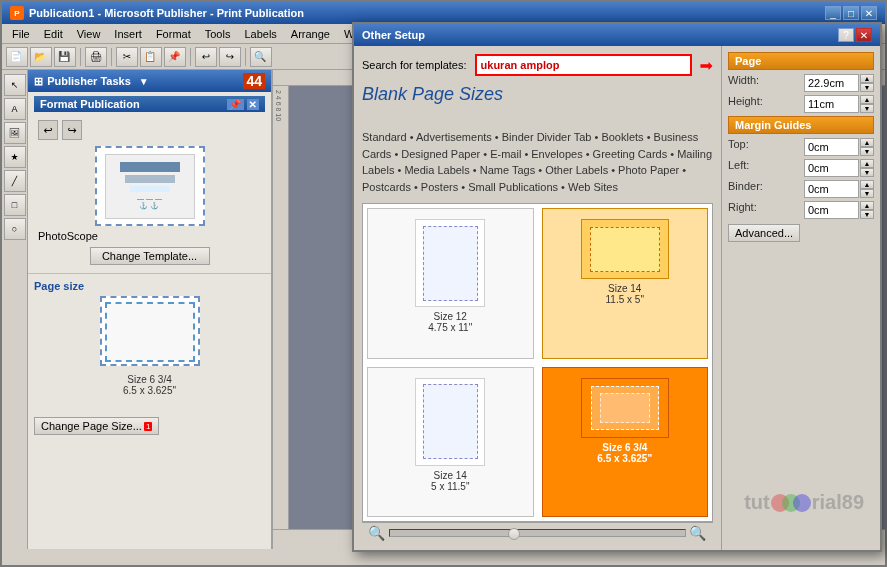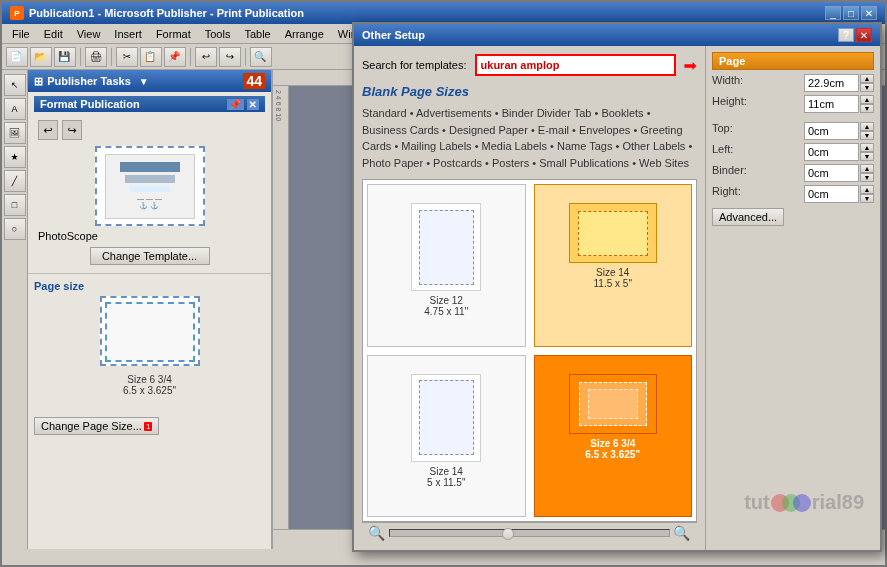--- a/index.html
+++ b/index.html
@@ -62,37 +62,37 @@
     .dialog-close { width: 16px; height: 14px; background: linear-gradient(to bottom, #e04040, #a02020); border: 1px solid #c03030; display: flex; align-items: center; justify-content: center; color: white; font-size: 10px; cursor: pointer; }
 
     
     .dialog-body { display: flex; height: calc(100% - 22px); }
     .dialog-main { flex: 1; display: flex; flex-direction: column; padding: 8px; }
     .search-row { display: flex; align-items: center; gap: 8px; margin-bottom: 8px; }
     .search-label { font-size: 11px; }
     .search-input { flex: 1; height: 22px; border: 2px solid #ff0000; padding: 0 4px; font-size: 11px; background: white; color: #cc0000; font-weight: bold; }
     .search-arrow { color: red; font-size: 16px; }
 
-    .blank-page-title { font-size: 13px; font-style: italic; color: #1a4e9a; font-weight: bold; margin-bottom: 6px; }
+    .blank-page-title { font-size: 18px; font-style: italic; color: #1a4e9a; font-weight: normal; margin-bottom: 24px; }
     .template-list { font-size: 11px; color: #333; line-height: 1.5; margin-bottom: 8px; }
 
     .template-grid { flex: 1; overflow-y: auto; display: grid; grid-template-columns: repeat(2, 1fr); gap: 8px; padding: 4px; background: white; border: 1px solid #a0a0a0; }
-    .template-item { border: 1px solid #c0c0c0; background: #f8f8f8; display: flex; flex-direction: column; align-items: center; padding: 18px; cursor: pointer; }
+    .template-item { border: 1px solid #c0c0c0; background: #f8f8f8; display: flex; flex-direction: column; align-items: center; padding: 10px; cursor: pointer; }
     .template-thumb { background: white; border: 1px solid #d0d0d0; display: flex; align-items: center; justify-content: center; position: relative; }
     .template-thumb.portrait { width: 70px; height: 88px; }
     .template-thumb.landscape { width: 88px; height: 60px; }
     .template-thumb-inner { border: 1px dashed #8888cc; background: #f0f4ff; }
     .template-label { font-size: 10px; text-align: center; margin-top: 4px; color: #333; }
 
     
     .zoom-bar { height: 20px; background: #d4d0c8; border-top: 1px solid #a0a0a0; display: flex; align-items: center; justify-content: center; gap: 4px; padding: 0 6px; }
     .zoom-icon { font-size: 12px; cursor: pointer; }
 
     
-    .dialog-right { width: 175px; background: #d4d0c8; border-left: 1px solid #a0a0a0; padding: 6px; display: flex; flex-direction: column; gap: 6px; }
+    .dialog-right { width: 159px; background: #d4d0c8; border-left: 1px solid #a0a0a0; padding: 6px; display: flex; flex-direction: column; }
     .dialog-section { background: #d4d0c8; }
     .dialog-section-title { background: linear-gradient(to bottom, #f5a020, #d48010); color: white; padding: 2px 6px; font-size: 11px; font-weight: bold; margin-bottom: 4px; border: 1px solid #c07010; }
     .field-row { display: flex; justify-content: space-between; margin-bottom: 3px; }
     .field-label { font-size: 11px; color: #333; }
     .field-input { display: flex; align-items: center; gap: 1px; }
     .field-value { width: 55px; height: 18px; border: 1px solid #a0a0a0; background: white; padding: 0 3px; font-size: 11px; display: flex; align-items: center; }
     .spin-btns { display: flex; flex-direction: column; }
     .spin-btn { width: 14px; height: 9px; background: linear-gradient(to bottom, #f0eeea, #d4d0c8); border: 1px solid #a0a0a0; display: flex; align-items: center; justify-content: center; font-size: 7px; cursor: pointer; }
     .advanced-btn { background: linear-gradient(to bottom, #f0eeea, #d4d0c8); border: 1px solid #a0a0a0; padding: 2px 6px; font-size: 11px; cursor: pointer; margin-top: 2px; }
 
@@ -124,21 +124,21 @@
     </div>
   </div>
 
   <div class="menu-bar">
     <span class="menu-item">File</span>
     <span class="menu-item">Edit</span>
     <span class="menu-item">View</span>
     <span class="menu-item">Insert</span>
     <span class="menu-item">Format</span>
     <span class="menu-item">Tools</span>
-    <span class="menu-item">Table</span>
+    <span class="menu-item">Labels</span>
     <span class="menu-item">Arrange</span>
     <span class="menu-item">Window</span>
     <span class="menu-item">Help</span>
   </div>
 
   <div class="toolbar">
     <div class="toolbar-btn">📄</div>
     <div class="toolbar-btn">📂</div>
     <div class="toolbar-btn">💾</div>
     <div class="toolbar-sep"></div>
@@ -330,20 +330,21 @@
                 <div class="field-value">11cm</div>
                 <div class="spin-btns">
                   <div class="spin-btn">▲</div>
                   <div class="spin-btn">▼</div>
                 </div>
               </div>
             </div>
           </div>
 
           <div class="dialog-section">
+            <div class="dialog-section-title">Margin Guides</div>
             <div class="field-row">
               <span class="field-label">Top:</span>
               <div class="field-input">
                 <div class="field-value">0cm</div>
                 <div class="spin-btns">
                   <div class="spin-btn">▲</div>
                   <div class="spin-btn">▼</div>
                 </div>
               </div>
             </div>

